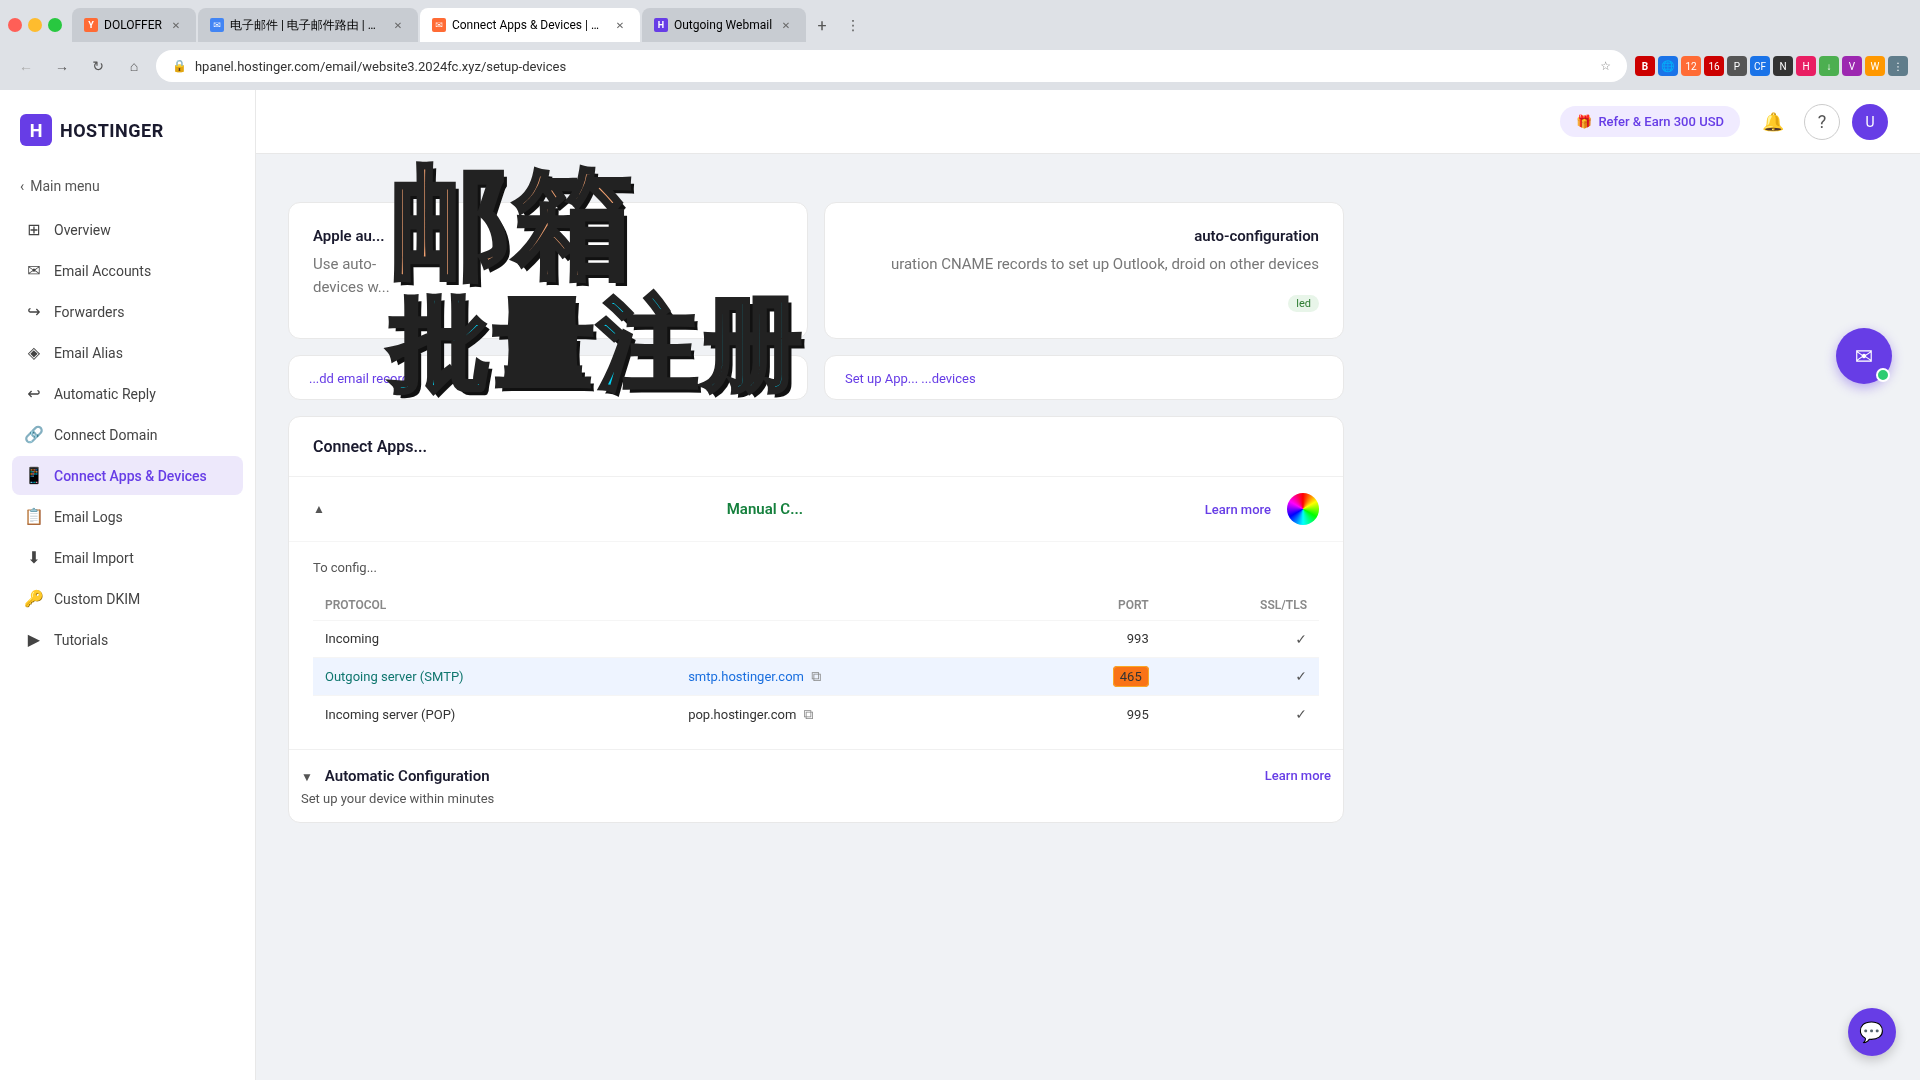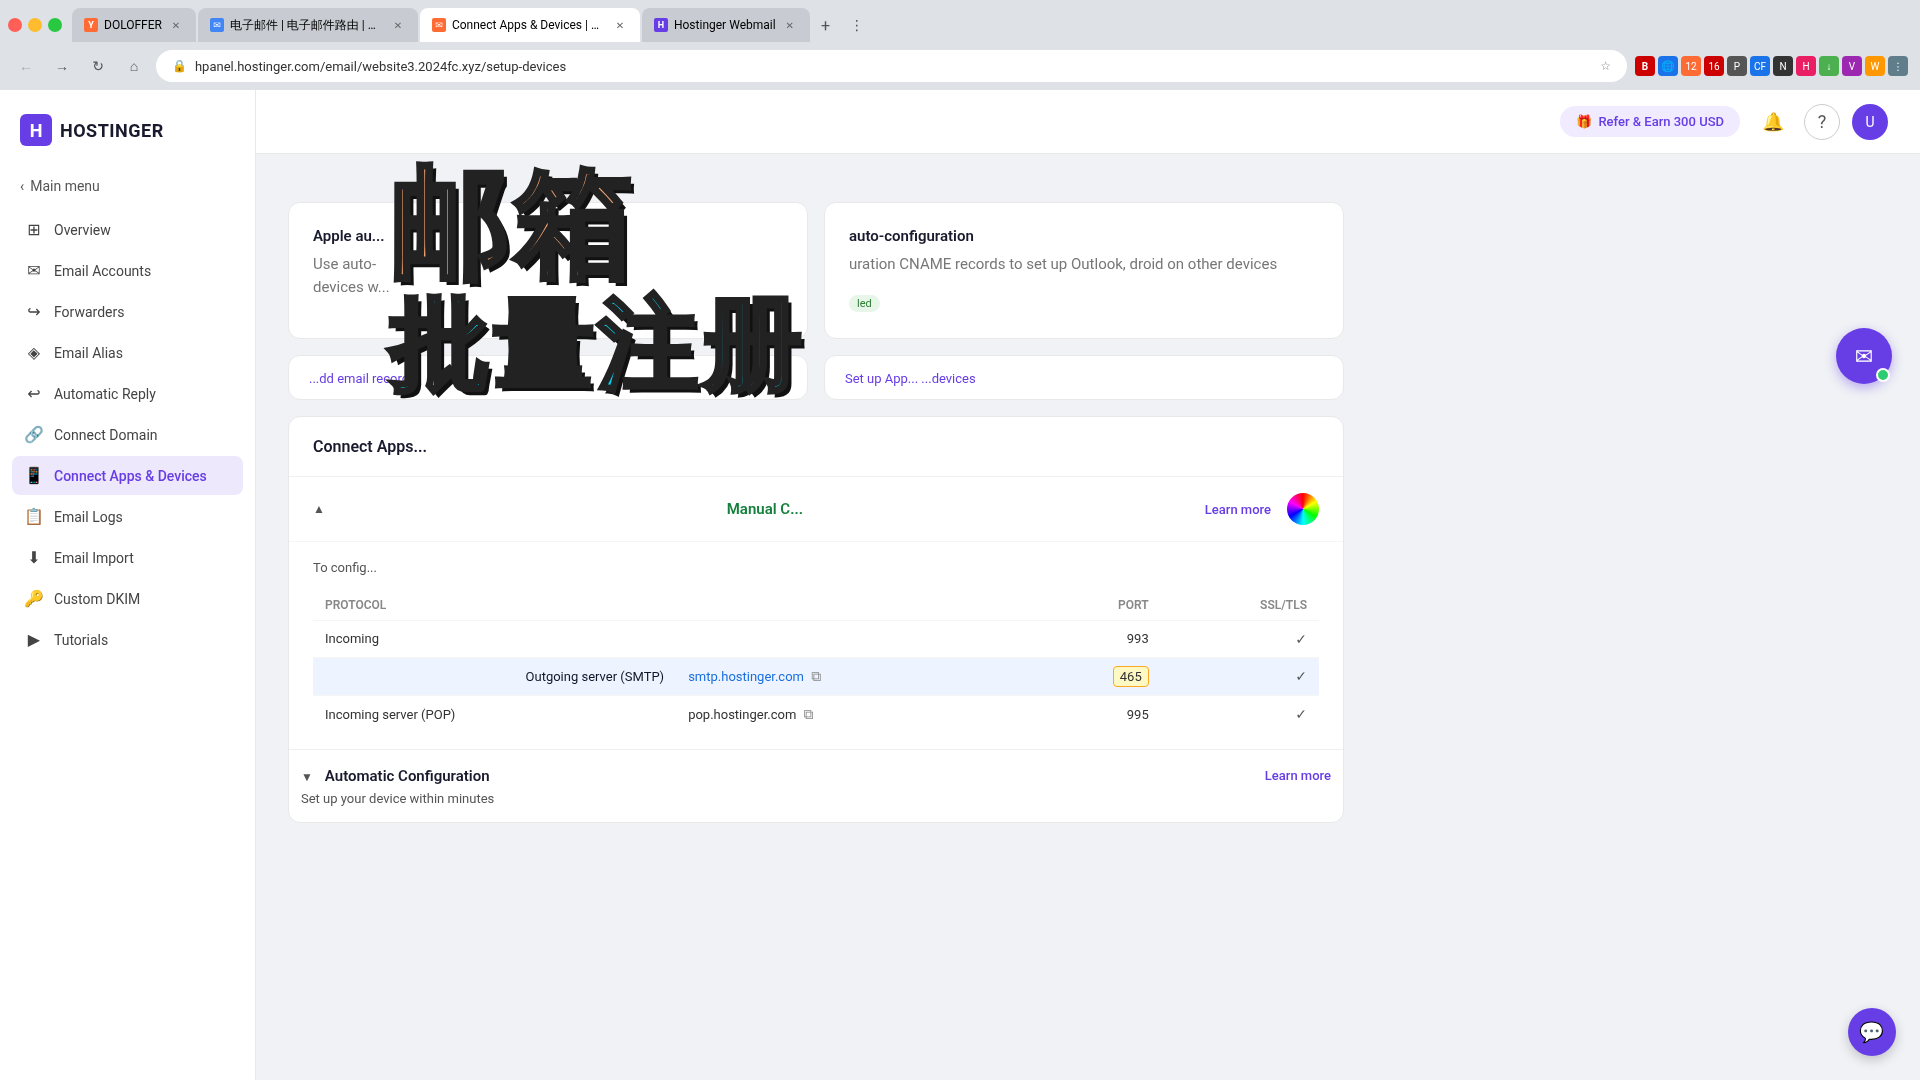--- a/index.html
+++ b/index.html
@@ -73,21 +73,21 @@
     .config-desc { font-size: 13px; color: #555; margin-bottom: 12px; line-height: 1.5; }
 
     .server-table { width: 100%; border-collapse: collapse; }
     .server-table th { font-size: 12px; font-weight: 600; color: #888; text-transform: uppercase; padding: 8px 12px; text-align: left; }
     .server-table th.right { text-align: right; }
     .server-table td { padding: 10px 12px; font-size: 13px; color: #333; border-top: 1px solid #f5f5f5; }
     .server-table td.right { text-align: right; }
     .server-table tr.highlighted td { background: #eef4ff; }
     .copy-icon { color: #888; cursor: pointer; font-size: 14px; margin-left: 4px; }
     .check-icon { color: #555; font-size: 14px; }
-    .port-highlight { background: #fef9c3; padding: 2px 6px; border-radius: 4px; border: 1px solid #f9a825; color: #333; }
+    .port-highlight { background: #f97316; padding: 2px 6px; border-radius: 4px; border: 1px solid #f9a825; color: #333; }
 
     
     .chat-bubble { position: fixed; bottom: 24px; right: 24px; width: 48px; height: 48px; border-radius: 50%; background: #673de6; display: flex; align-items: center; justify-content: center; color: white; font-size: 20px; cursor: pointer; box-shadow: 0 4px 12px rgba(0,0,0,0.2); }
     .mail-fab { width: 56px; height: 56px; border-radius: 50%; background: #673de6; display: flex; align-items: center; justify-content: center; color: white; font-size: 22px; cursor: pointer; box-shadow: 0 4px 12px rgba(103,61,230,0.4); }
     .mail-dot { width: 14px; height: 14px; border-radius: 50%; background: #2ecc71; position: absolute; bottom: 2px; right: 2px; border: 2px solid white; }
 
     .auto-config-section { padding: 16px 12px; border-top: 1px solid #f0f0f0; }
     .auto-config-header { display: flex; align-items: center; justify-content: space-between; cursor: pointer; }
     .auto-config-title { font-size: 15px; font-weight: 600; color: #1a1a2e; }
     .auto-config-desc { font-size: 13px; color: #555; margin-top: 6px; }
@@ -120,21 +120,21 @@
       </div>
 
       <div class="tab active">
         <div class="tab-favicon" style="background:#ff6b35; display:flex; align-items:center; justify-content:center; color:white; font-size:9px;">✉</div>
         <span class="tab-label">Connect Apps &amp; Devices | Ho...</span>
         <div class="tab-close">✕</div>
       </div>
 
       <div class="tab inactive">
         <div class="tab-favicon" style="background:#673de6; display:flex; align-items:center; justify-content:center; color:white; font-size:9px; font-weight:bold;">H</div>
-        <span class="tab-label">Hostinger Webmail</span>
+        <span class="tab-label">Outgoing Webmail</span>
         <div class="tab-close">✕</div>
       </div>
 
       <div class="tab-new">+</div>
       <div class="tab-dots">⋮</div>
     </div>
 
     <div class="nav-bar">
       <button class="nav-btn disabled">←</button>
       <button class="nav-btn">→</button>
@@ -243,21 +243,21 @@
         </div>
       </div>
 
       <div class="content-area">
 
         <div class="cards-row">
           <div class="card">
             <div class="card-title">Apple au...</div>
             <div class="card-desc">Use auto-<br>devices w...</div>
           </div>
-          <div class="card" style="position:relative;">
+          <div class="card" style="position:relative;text-align:right;">
             <div class="card-title">auto-configuration</div>
             <div class="card-desc">uration CNAME records to set up Outlook, droid on other devices</div>
             <div class="card-badge">led</div>
           </div>
         </div>
 
         <div style="display:grid; grid-template-columns:1fr 1fr; gap:16px; margin-bottom:16px;">
           <div style="background:#fff; border-radius:12px; padding:12px 20px; border:1px solid #e8e8e8;">
             <span class="card-link">...dd email record</span>
           </div>
@@ -295,21 +295,21 @@
                   </tr>
                 </thead>
                 <tbody>
                   <tr>
                     <td>Incoming</td>
                     <td></td>
                     <td class="right">993</td>
                     <td class="right"><span class="check-icon">✓</span></td>
                   </tr>
                   <tr class="highlighted">
-                    <td style="color:#0f172a; background:#eef4ff;text-align:right;">Outgoing server (SMTP)</td>
+                    <td style="color:#0f766e; background:#eef4ff;">Outgoing server (SMTP)</td>
                     <td style="background:#eef4ff;">
                       <span style="color:#1a6fdf;">smtp.hostinger.com</span>
                       <span class="copy-icon">⧉</span>
                     </td>
                     <td class="right" style="background:#eef4ff;">
                       <span class="port-highlight">465</span>
                     </td>
                     <td class="right" style="background:#eef4ff;"><span class="check-icon">✓</span></td>
                   </tr>
                   <tr>

